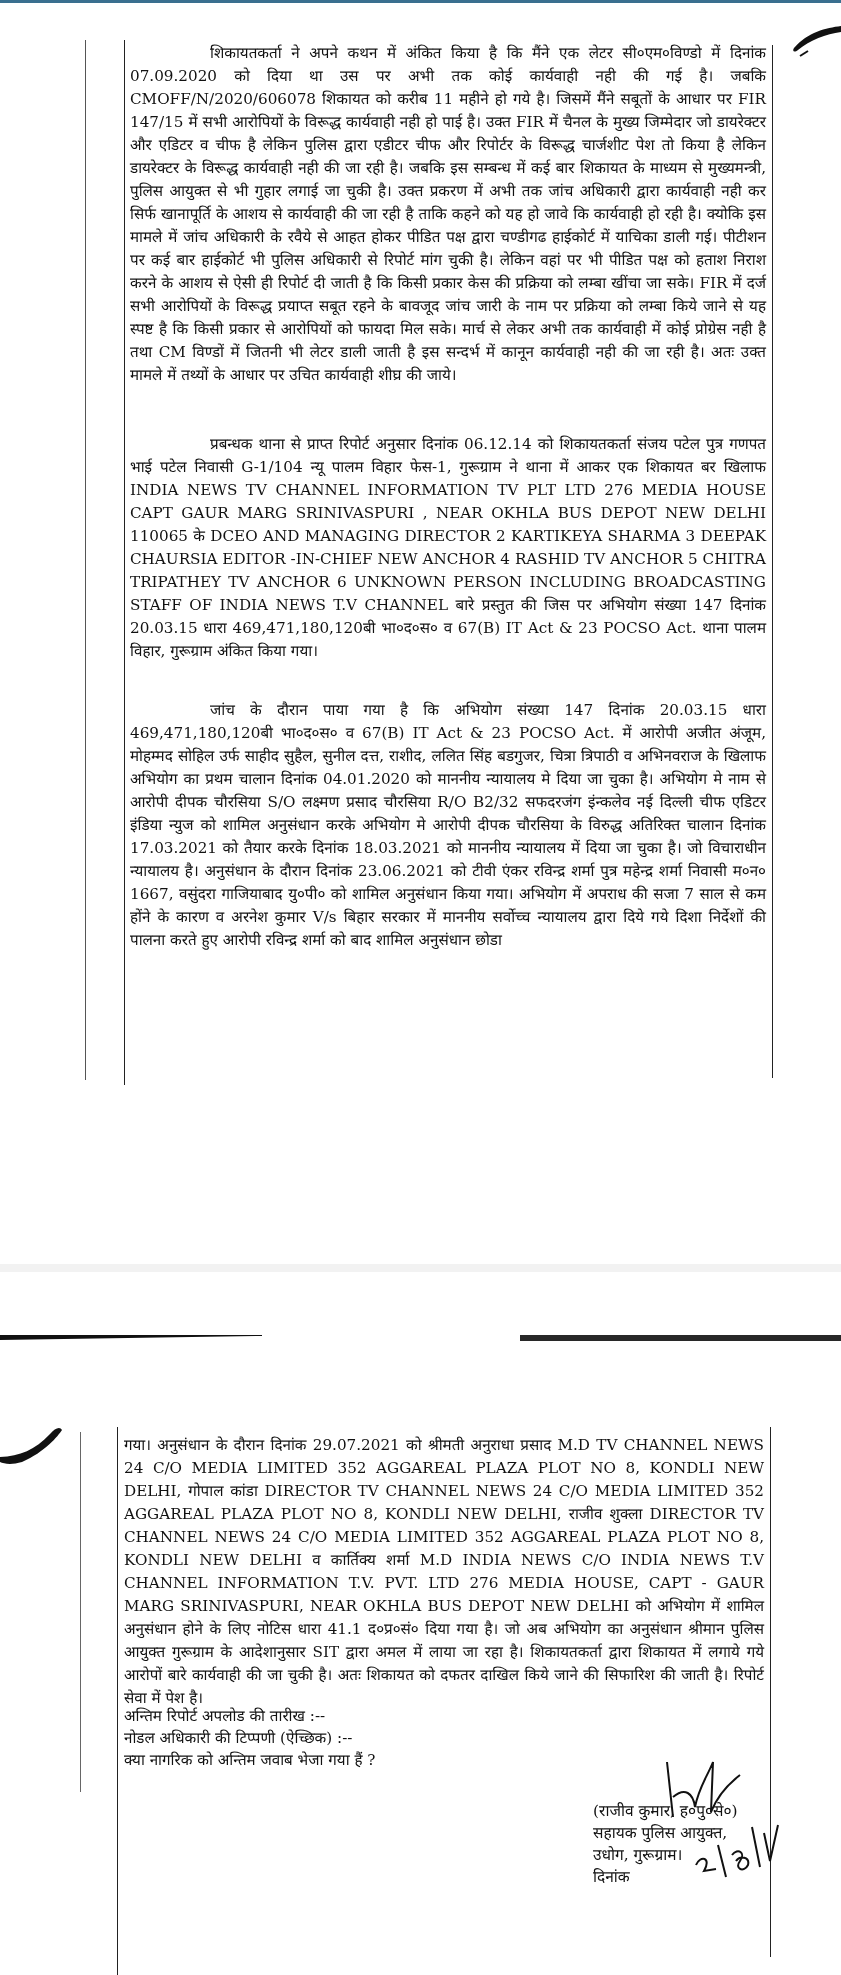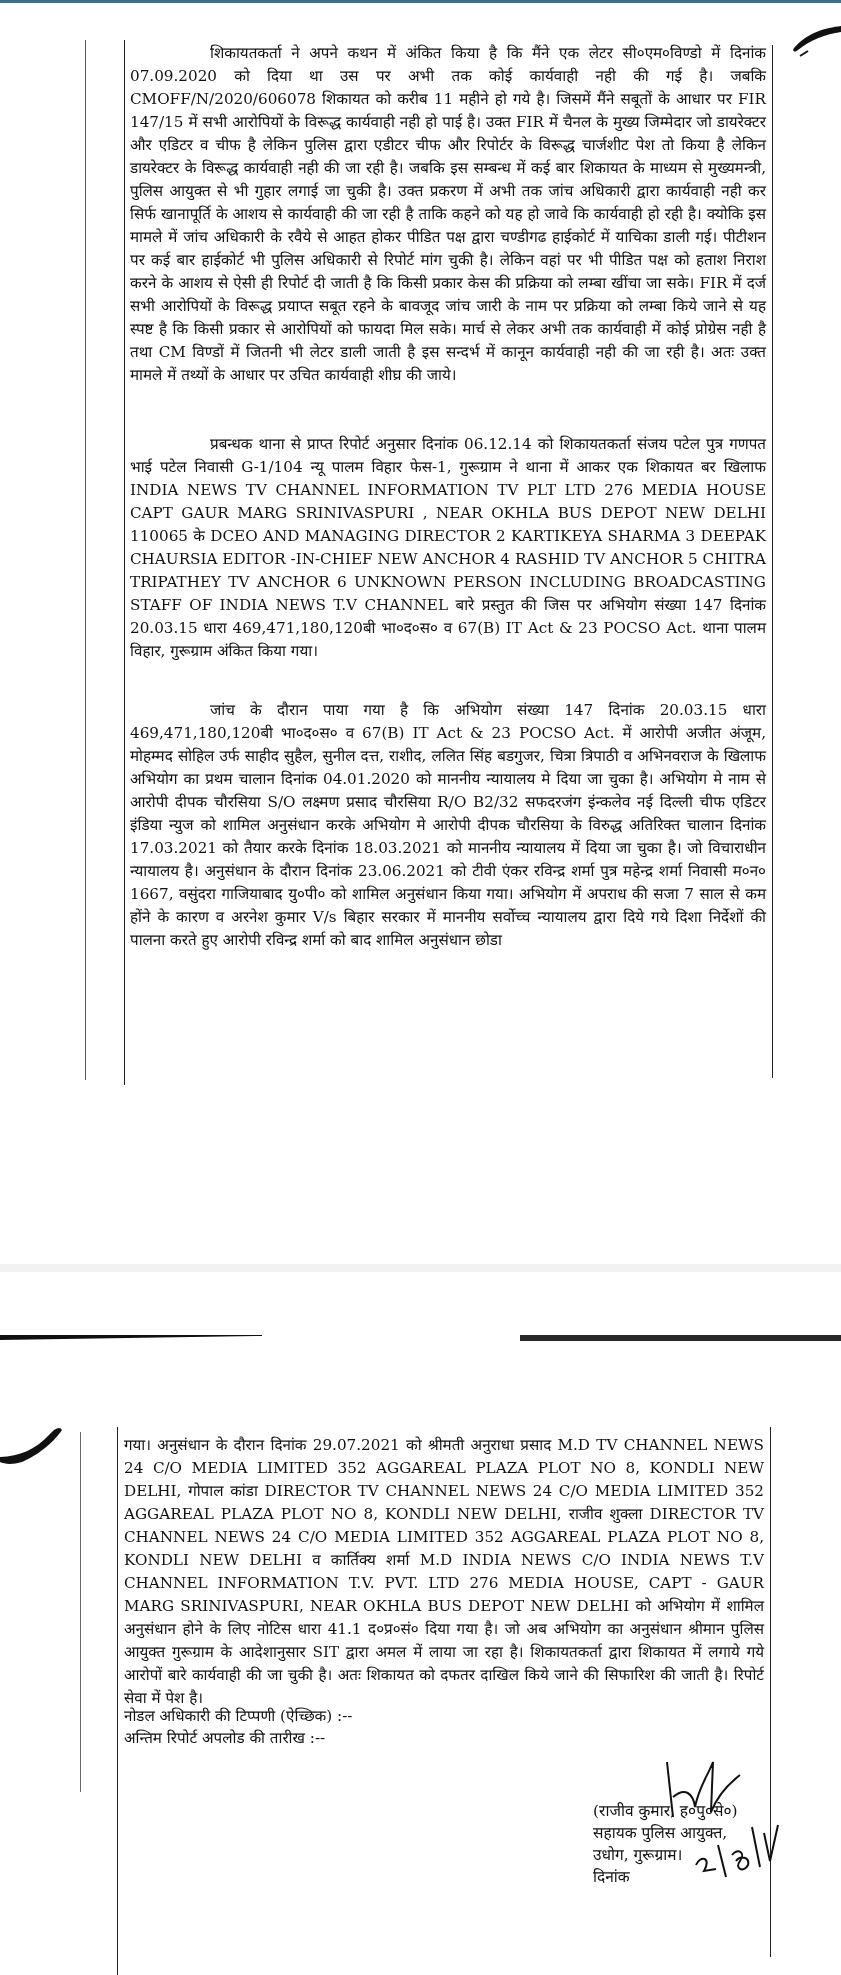--- a/index.html
+++ b/index.html
@@ -83,25 +83,29 @@
   <div class="vline" style="left:80px; top:160px; height:360px; background:#666;"></div>
   <div class="vline" style="left:117px; top:155px; height:560px;"></div>
   <div class="vline" style="left:770px; top:155px; height:530px;"></div>
 
   <div class="text-block" style="left:124px; top:162px; width:640px;">
     <p>गया। अनुसंधान के दौरान दिनांक 29.07.2021 को श्रीमती अनुराधा प्रसाद M.D TV CHANNEL NEWS 24 C/O MEDIA LIMITED 352 AGGAREAL PLAZA PLOT NO 8, KONDLI NEW DELHI, गोपाल कांडा DIRECTOR TV CHANNEL NEWS 24 C/O MEDIA LIMITED 352 AGGAREAL PLAZA PLOT NO 8, KONDLI NEW DELHI, राजीव शुक्ला DIRECTOR TV CHANNEL NEWS 24 C/O MEDIA LIMITED 352 AGGAREAL PLAZA PLOT NO 8, KONDLI NEW DELHI व कार्तिक्य शर्मा M.D INDIA NEWS C/O INDIA NEWS T.V CHANNEL INFORMATION T.V. PVT. LTD 276 MEDIA HOUSE, CAPT - GAUR MARG SRINIVASPURI, NEAR OKHLA BUS DEPOT NEW DELHI को अभियोग में शामिल अनुसंधान होने के लिए नोटिस धारा 41.1 द०प्र०सं० दिया गया है। जो अब अभियोग का अनुसंधान श्रीमान पुलिस आयुक्त गुरूग्राम के आदेशानुसार SIT द्वारा अमल में लाया जा रहा है। शिकायतकर्ता द्वारा शिकायत में लगाये गये आरोपों बारे कार्यवाही की जा चुकी है। अतः शिकायत को दफतर दाखिल किये जाने की सिफारिश की जाती है। रिपोर्ट सेवा में पेश है।</p>
   </div>
 
   <div class="text-block" style="left:124px; top:433px; width:460px; text-align:left; line-height:22px;">
     <div>
+      <span>अन्तिम रिपोर्ट अपलोड की तारीख :--</span>
+      <span></span>
+    </div>
+    <div>
       <span>नोडल अधिकारी की टिप्पणी (ऐच्छिक) :--</span>
       <span></span>
     </div>
     <div>
-      <span>अन्तिम रिपोर्ट अपलोड की तारीख :--</span>
+      <span>क्या नागरिक को अन्तिम जवाब भेजा गया हैं ?</span>
       <span></span>
     </div>
   </div>
 
   <div class="signature-block" style="left:593px; top:528px; width:200px;">
     <div>(राजीव कुमार, ह०पु०से०)</div>
     <div>सहायक पुलिस आयुक्त,</div>
     <div>उधोग, गुरूग्राम।</div>
     <div>दिनांक</div>
   </div>

